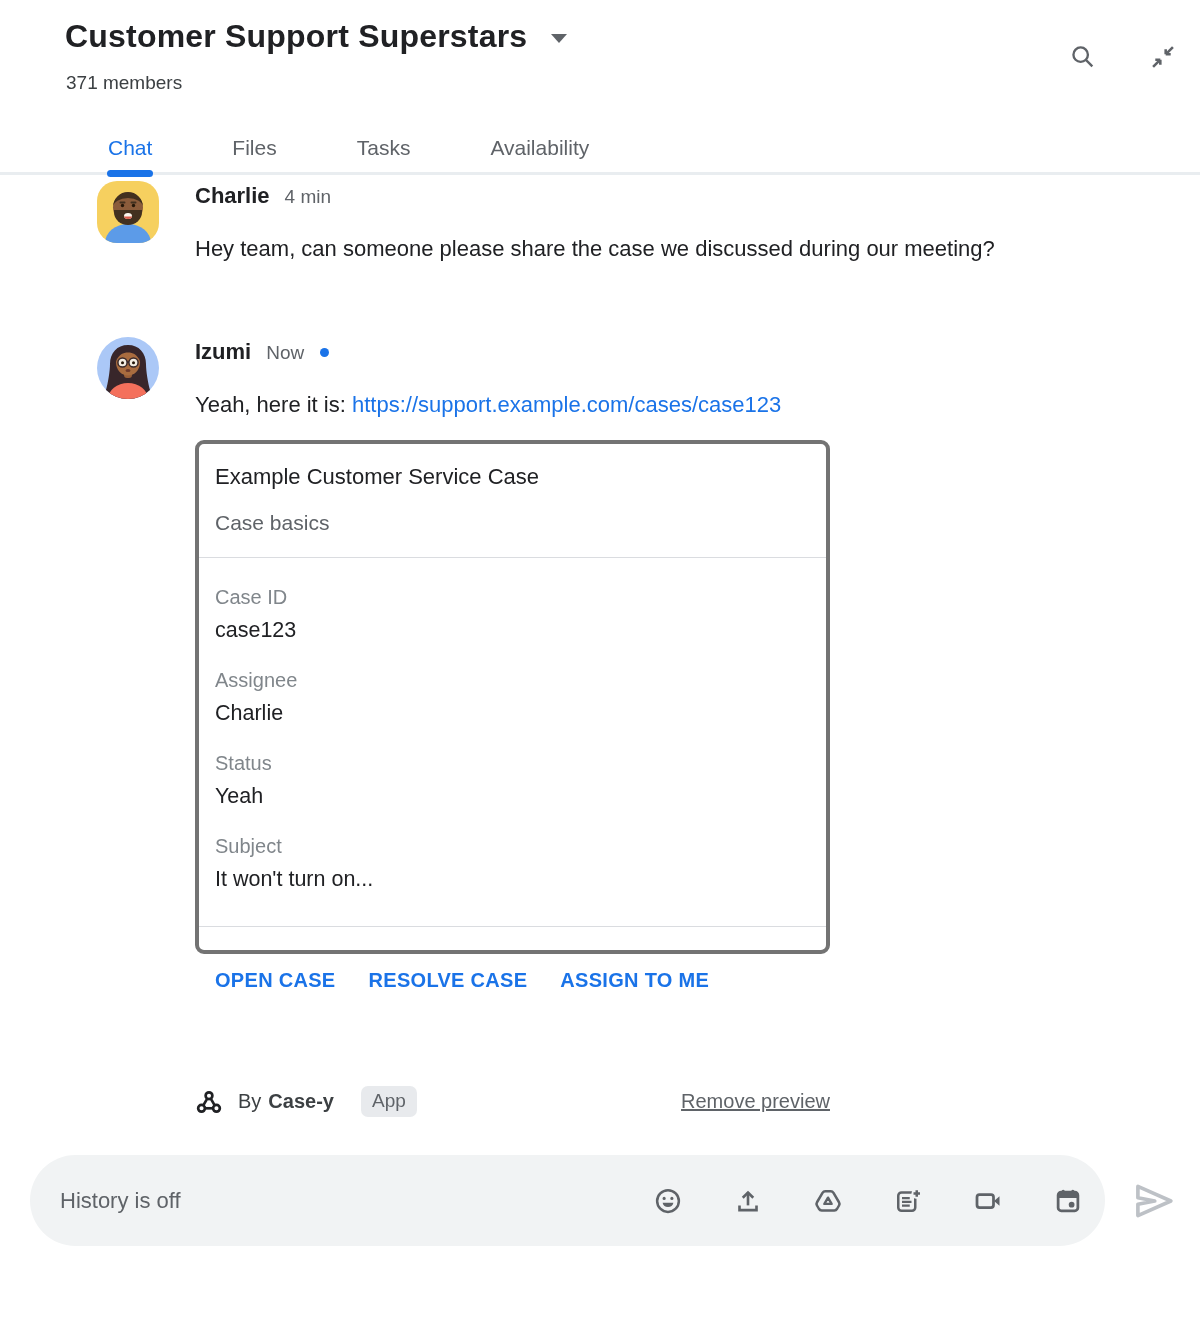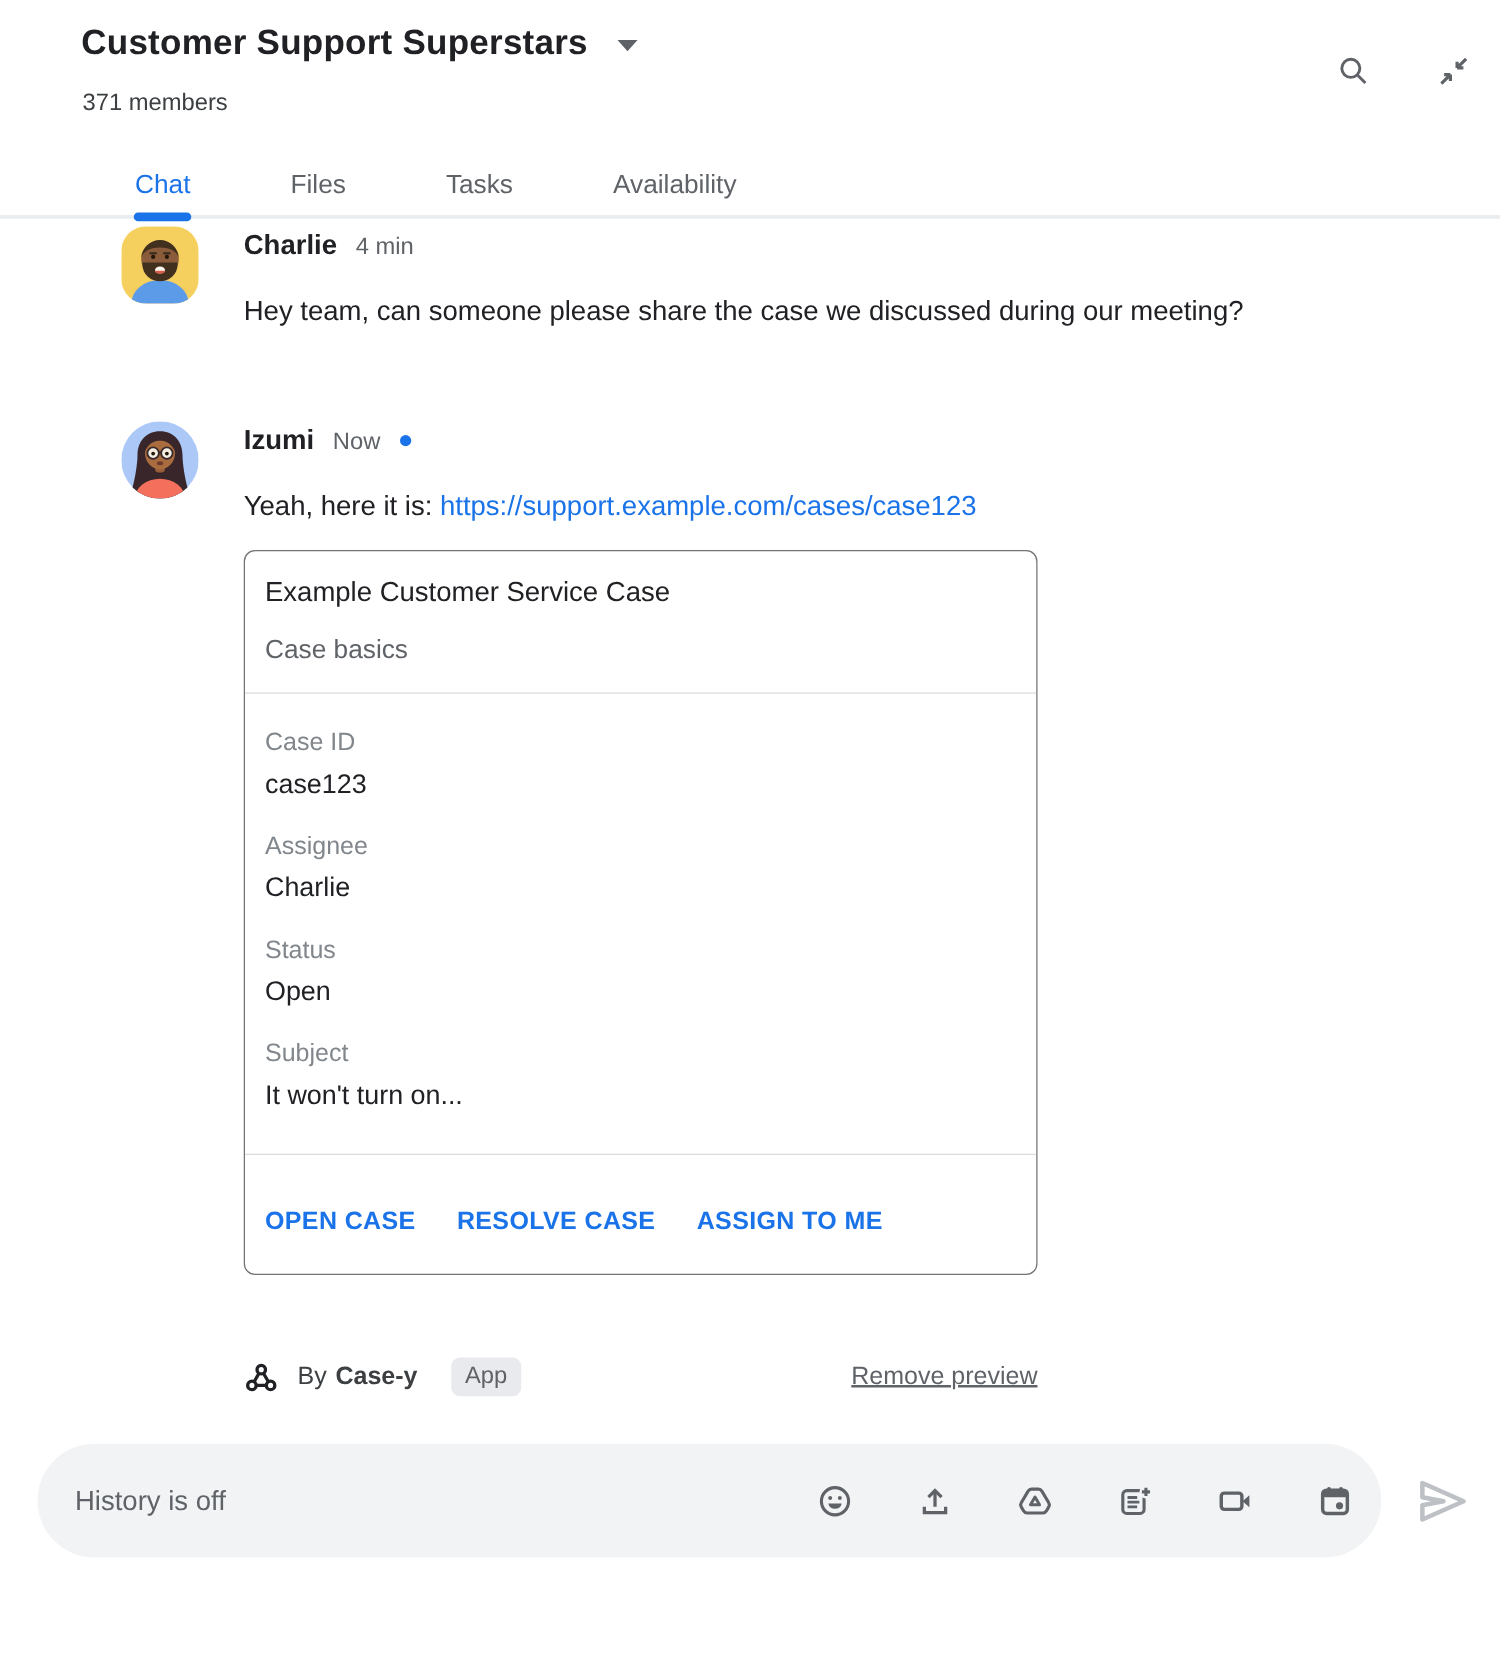--- a/index.html
+++ b/index.html
@@ -3,21 +3,21 @@
 <meta charset="utf-8">
 <style>
   * { box-sizing: border-box; }
   html,body { margin:0; padding:0; background:#fff; }
   body { font-family:"Liberation Sans", sans-serif; color:#202124; }
   .app { position:relative; width:1200px; height:1336px; background:#fff; overflow:hidden; }
 
   
   .header { position:absolute; top:0; left:0; right:0; height:123px; }
   .title-row { position:absolute; top:18px; left:65px; display:flex; align-items:center; }
-  .room-title { font-size:28px; font-weight:600; color:#202124; letter-spacing:0.2px;text-align:center; }
+  .room-title { font-size:32px; font-weight:600; color:#202124; letter-spacing:0.2px;text-align:center; }
   .caret { width:0; height:0; border-left:8px solid transparent; border-right:8px solid transparent;
            border-top:9px solid #5f6368; margin-left:24px; margin-top:4px; cursor:pointer; }
   .members { position:absolute; top:72px; left:66px; font-size:19px; color:#3c4043; }
   .header-actions { position:absolute; top:42px; right:22px; display:flex; gap:50px; }
   .icon-btn { width:30px; height:30px; display:flex; align-items:center; justify-content:center; cursor:pointer; background:none; border:none; padding:0; }
 
   
   .tabs { position:absolute; top:123px; left:0; right:0; height:52px; border-bottom:3px solid #e9edf0; }
   .tabs-inner { display:flex; gap:80px; padding-left:108px; height:100%; align-items:flex-start; }
   .tab { position:relative; font-size:21px; color:#5f6368; font-weight:500; cursor:pointer; height:100%;
@@ -34,22 +34,22 @@
   .avatar svg { display:block; width:62px; height:62px; }
   .msg-content { margin-left:195px; margin-right:110px; }
   .name-row { display:flex; align-items:baseline; padding-top:2px; }
   .author { font-size:22px; font-weight:700; color:#202124; }
   .time { font-size:19px; color:#5f6368; margin-left:15px; }
   .presence-dot { width:9px; height:9px; border-radius:50%; background:#1a73e8; margin-left:16px; align-self:center; }
   .msg-text { margin-top:20px; font-size:22px; line-height:40px; color:#202124; max-width:900px; }
   .msg-link { color:#1a73e8; text-decoration:none; cursor:pointer; }
 
   
-  .card { position:absolute; left:195px; top:440px; width:635px; height:580px;
-          border:1px solid #737373; border-radius:9px; background:#fff; }
+  .card { position:absolute; left:195px; top:440px; width:635px; height:514px;
+          border:4px solid #737373; border-radius:9px; background:#fff; }
   .card-header { padding:17px 16px 0 16px; }
   .card-title { font-size:22px; color:#202124; padding-top:3px; }
   .card-subtitle { font-size:21px; color:#5f6368; margin-top:21px; }
   .card-divider { border:none; border-top:1px solid #dadce0; margin:0; }
   .divider-1 { margin-top:22px; }
   .fields { padding:2px 16px 0 16px; }
   .field { margin-top:26px; }
   .field-label { font-size:20px; color:#80868b; }
   .field-value { font-size:21.5px; color:#202124; margin-top:9px; }
   .divider-2 { margin-top:34px; }
@@ -188,21 +188,21 @@
       <div class="field">
         <div class="field-label">Case ID</div>
         <div class="field-value">case123</div>
       </div>
       <div class="field">
         <div class="field-label">Assignee</div>
         <div class="field-value">Charlie</div>
       </div>
       <div class="field">
         <div class="field-label">Status</div>
-        <div class="field-value">Open</div>
+        <div class="field-value">Yeah</div>
       </div>
       <div class="field">
         <div class="field-label">Subject</div>
         <div class="field-value">It won't turn on...</div>
       </div>
     </div>
     <hr class="card-divider divider-2">
     <div class="card-actions">
       <button class="card-action-btn">OPEN CASE</button>
       <button class="card-action-btn">RESOLVE CASE</button>

